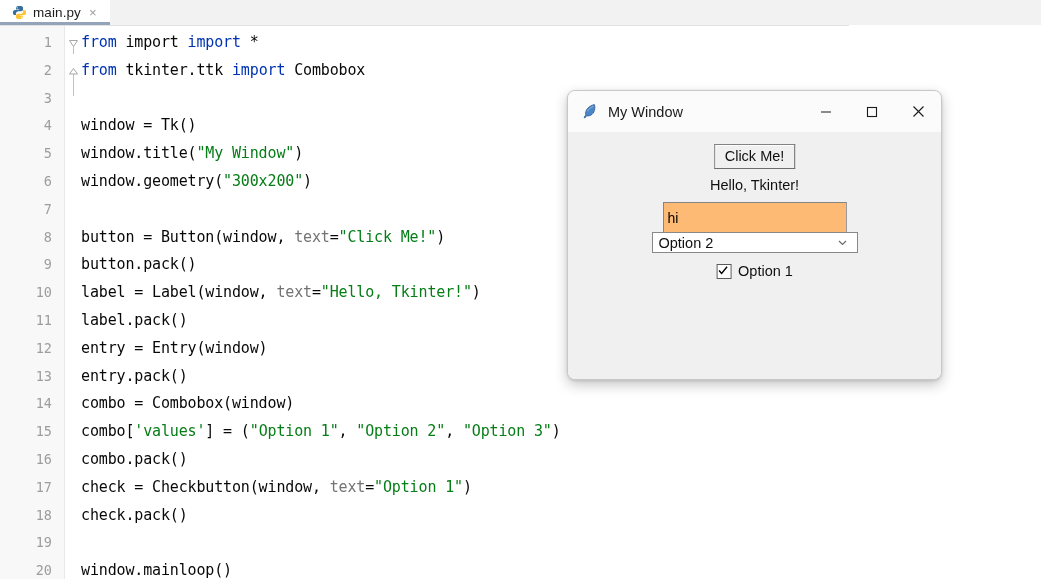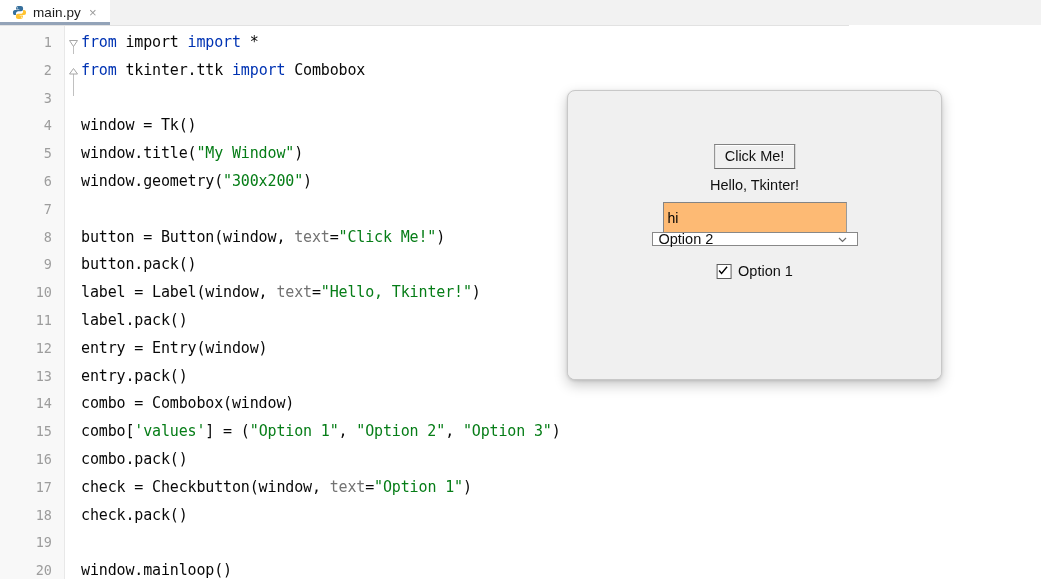--- a/index.html
+++ b/index.html
@@ -232,21 +232,21 @@
     font-size: 14px;
     color: #000000;
     cursor: text;
   }
   #tk-combo {
     position: absolute;
     left: 50%;
     transform: translateX(-50%);
     top: 100px;
     width: 206px;
-    height: 14px;
+    height: 21px;
     background: #ffffff;
     border: 1px solid #888888;
     box-sizing: border-box;
     display: flex;
     align-items: center;
     padding-left: 6px;
     font-size: 14.5px;
     color: #101010;
     cursor: default;
   }
@@ -350,20 +350,46 @@
       <div class="code-line" style="top: 392.2px;"><span class="plain">combo[</span><span class="str">'values'</span><span class="plain">] = (</span><span class="str">"Option 1"</span><span class="plain">, </span><span class="str">"Option 2"</span><span class="plain">, </span><span class="str">"Option 3"</span><span class="plain">)</span></div>
       <div class="code-line" style="top: 420px;"><span class="plain">combo.pack()</span></div>
       <div class="code-line" style="top: 447.8px;"><span class="plain">check = Checkbutton(window, </span><span class="kwarg">text</span><span class="plain">=</span><span class="str">"Option 1"</span><span class="plain">)</span></div>
       <div class="code-line" style="top: 475.6px;"><span class="plain">check.pack()</span></div>
       <div class="code-line" style="top: 503.4px;"></div>
       <div class="code-line" style="top: 531.2px;"><span class="plain">window.mainloop()</span></div>
     </div>
 </div>
 
 <div id="tk-window">
+  <div id="tk-titlebar">
+    <span class="tk-feather">
+      <svg width="17" height="17" viewBox="0 0 17 17">
+        <path d="M13.4 1.6C10.5 2 6.6 4.3 5.2 7.6c-0.7 1.7-0.7 3.2-0.4 4.3L3 14.3l0.9 0.7 1.8-2.3c1.1 0.4 2.6 0.3 4.1-0.5C13.4 10.4 14.6 5.2 13.4 1.6z" fill="#4a86c8" stroke="#2d5c8f" stroke-width="0.8" stroke-linejoin="round"></path>
+        <path d="M12.4 3.2C10.2 4 7.6 6 6.4 8.3" stroke="#ffffff" stroke-width="0.7" fill="none" opacity="0.6"></path>
+      </svg>
+    </span>
+    <span id="tk-title-text">My Window</span>
+    <span class="tk-winbtns">
+      <span class="tk-winbtn">
+        <svg width="12" height="12" viewBox="0 0 12 12">
+            <path d="M1 6 L11 6" stroke="#1a1a1a" stroke-width="1.1"></path>
+          </svg>
+      </span>
+      <span class="tk-winbtn">
+        <svg width="12" height="12" viewBox="0 0 12 12">
+            <rect x="1.5" y="1.5" width="9" height="9" fill="none" stroke="#1a1a1a" stroke-width="1.1"></rect>
+          </svg>
+      </span>
+      <span class="tk-winbtn">
+        <svg width="13" height="13" viewBox="0 0 13 13">
+            <path d="M1.5 1.5 L11.5 11.5 M11.5 1.5 L1.5 11.5" stroke="#1a1a1a" stroke-width="1.1"></path>
+          </svg>
+      </span>
+    </span>
+  </div>
 
   <div class="tk-body">
     <div id="tk-button">Click Me!</div>
     <div id="tk-label">Hello, Tkinter!</div>
     <div id="tk-entry">
       <span>hi</span>
     </div>
     <div id="tk-combo">
       <span>Option 2</span>
       <span class="combo-arrow">

